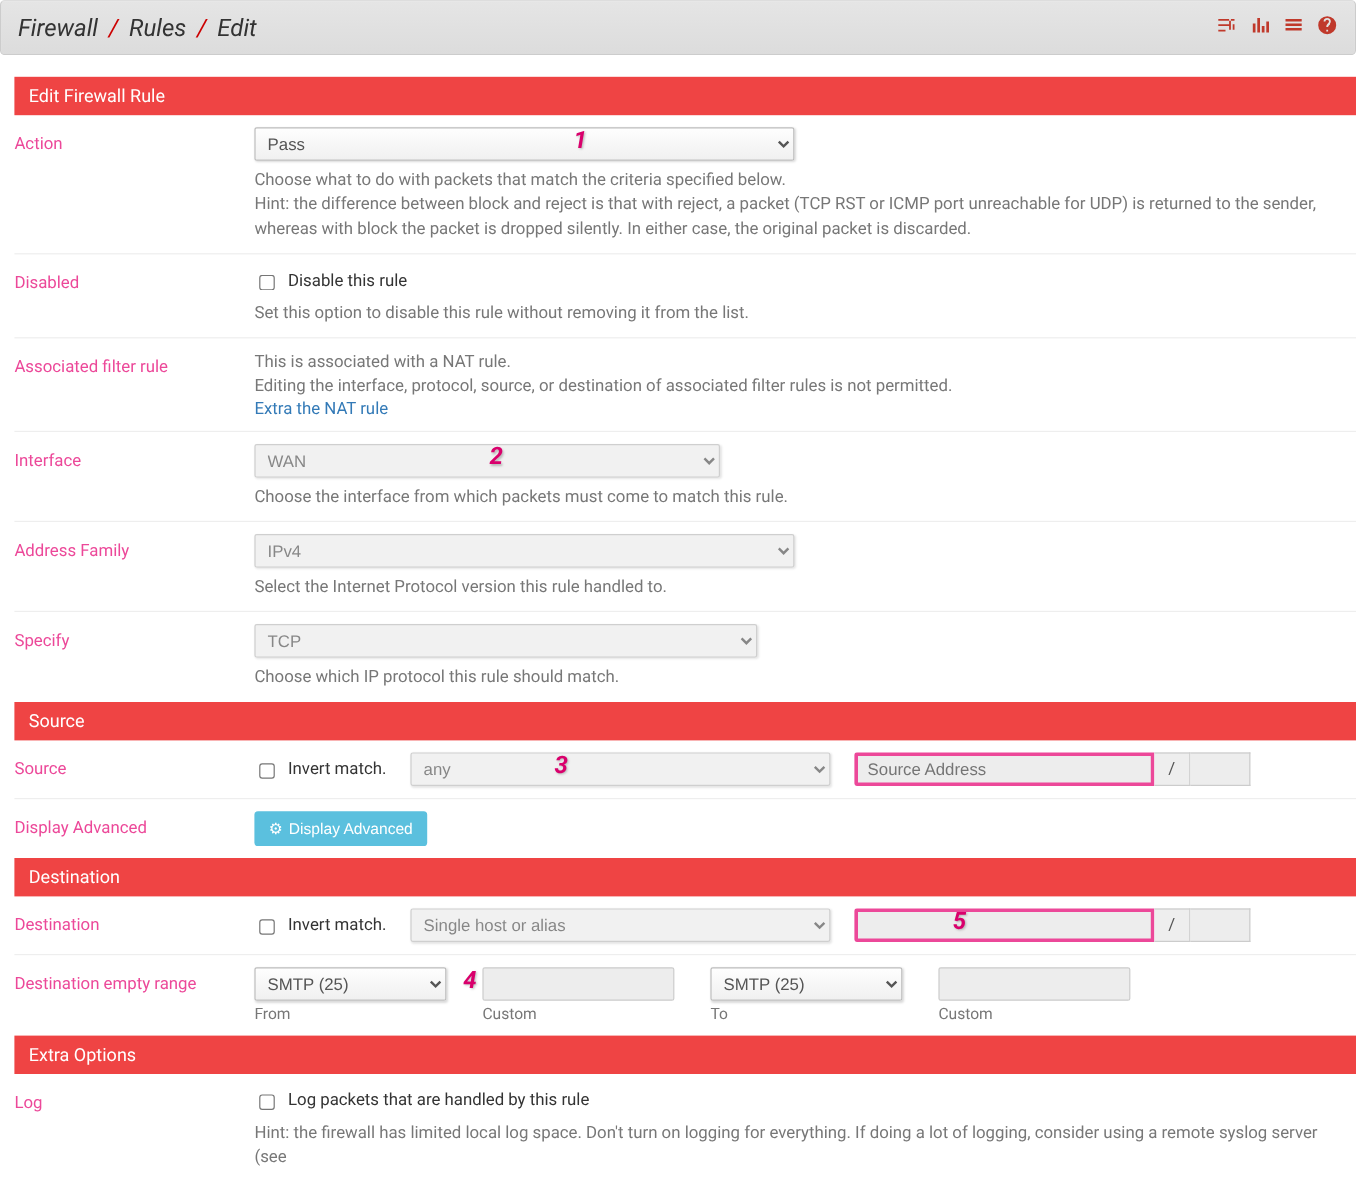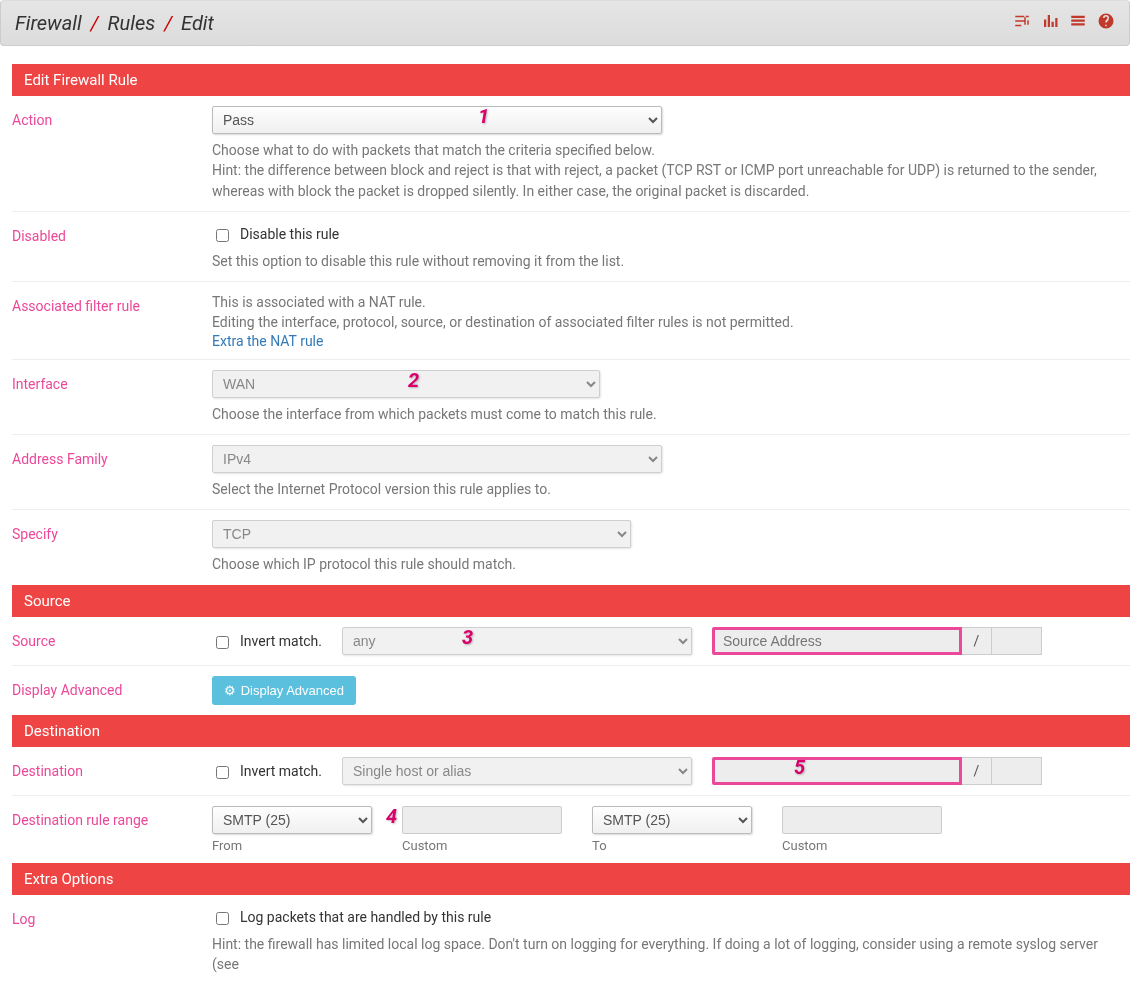--- a/index.html
+++ b/index.html
@@ -239,21 +239,21 @@
       <div class="help">Choose the interface from which packets must come to match this rule.</div>
     </div>
   </div>
 
   <div class="form-row">
     <div class="lbl">Address Family</div>
     <div class="ctrl">
       <select class="fc disabled" disabled="" style="width:450px">
         <option>IPv4</option>
       </select>
-      <div class="help">Select the Internet Protocol version this rule applies to.</div>
+      <div class="help">Select the Internet Protocol version this rule handled to.</div>
     </div>
   </div>
 
   <div class="form-row" style="border-bottom:none">
     <div class="lbl">Specify</div>
     <div class="ctrl">
       <select class="fc disabled" disabled="" style="width:419px">
         <option>TCP</option>
       </select>
       <div class="help">Choose which IP protocol this rule should match.</div>
@@ -316,21 +316,21 @@
           <input type="text" class="addr-input light" disabled="" style="background: rgb(237, 237, 237);">
           <span class="annot" style="left:82px; top:-2px">5</span>
           <div class="addr-slash">/</div>
           <div class="addr-mask"></div>
         </div>
       </div>
     </div>
   </div>
 
   <div class="form-row" style="border-bottom:none">
-    <div class="lbl">Destination rule range</div>
+    <div class="lbl">Destination empty range</div>
     <div class="ctrl">
       <div class="port-cols" style="position:relative">
         <span class="annot" style="left:174px; top:-2px">4</span>
         <div class="port-col">
           <select class="fc">
             <option>SMTP (25)</option>
           </select>
           <div class="port-sublabel">From</div>
         </div>
         <div class="port-col">

